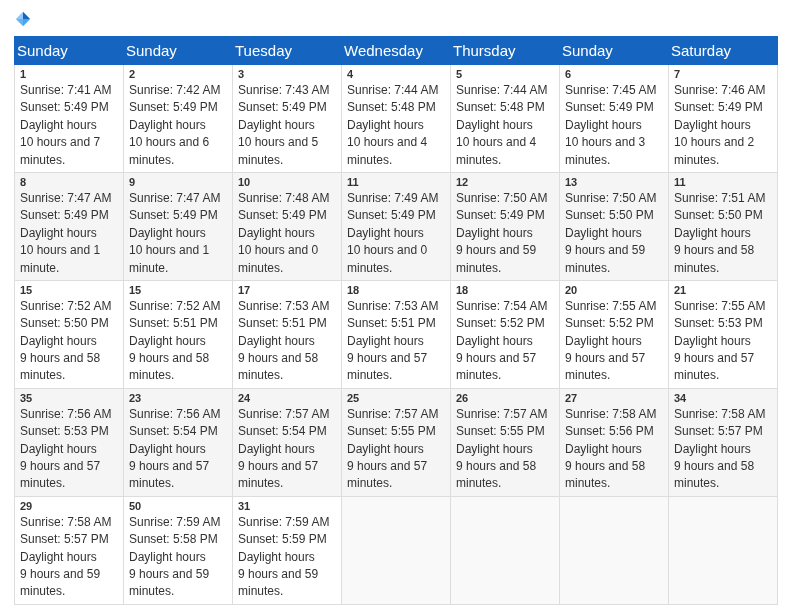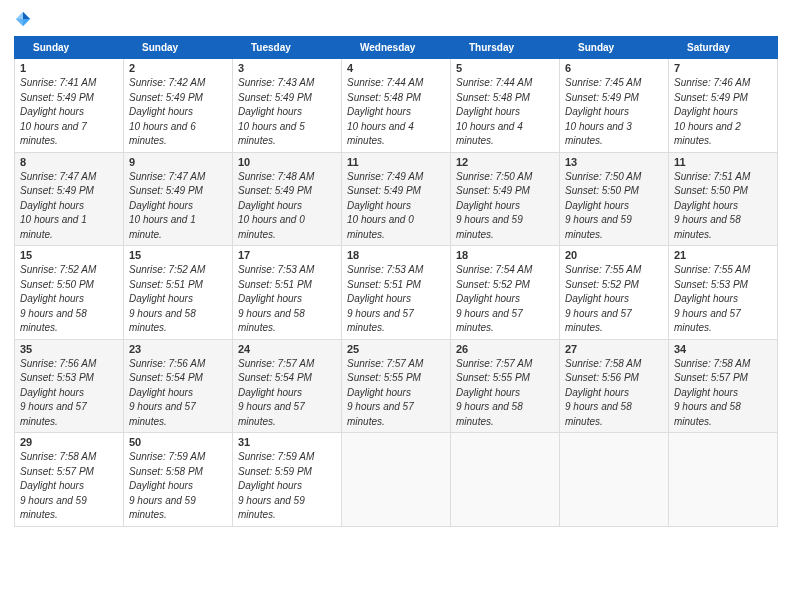--- a/index.html
+++ b/index.html
@@ -51,24 +51,24 @@
       color: #555;
     }
     .calendar {
       width: 100%;
       border-collapse: collapse;
       border: 1px solid #ccc;
     }
     .calendar th {
       background-color: #1565c0;
       color: #fff;
-      font-size: 10px;
-      font-weight: bold;
+      font-size: 15px;
+      font-weight: normal;
       text-align: left;
-      padding: 5px 18px;
+      padding: 5px 2px;
       border: 1px solid #1565c0;
     }
     .calendar td {
       vertical-align: top;
       font-size: 8.5px;
       color: #333;
       padding: 3px 5px;
       border: 1px solid #ddd;
       width: calc(100% / 7);
       height: 78px;
@@ -77,23 +77,22 @@
     .calendar tr:nth-child(even) td {
       background: #f5f5f5;
     }
     .day-num {
       font-size: 11px;
       font-weight: bold;
       display: block;
       margin-bottom: 2px;
     }
     .day-info {
-      font-size: 10px;
+      font-size: 12px;
       line-height: 1.45;
-      font-style: italic;
     }
     .empty-cell {
       background: #f9f9f9 !important;
     }
   </style>
 </head>
 <body>
 <div class="page">
 
 <div class="header">

